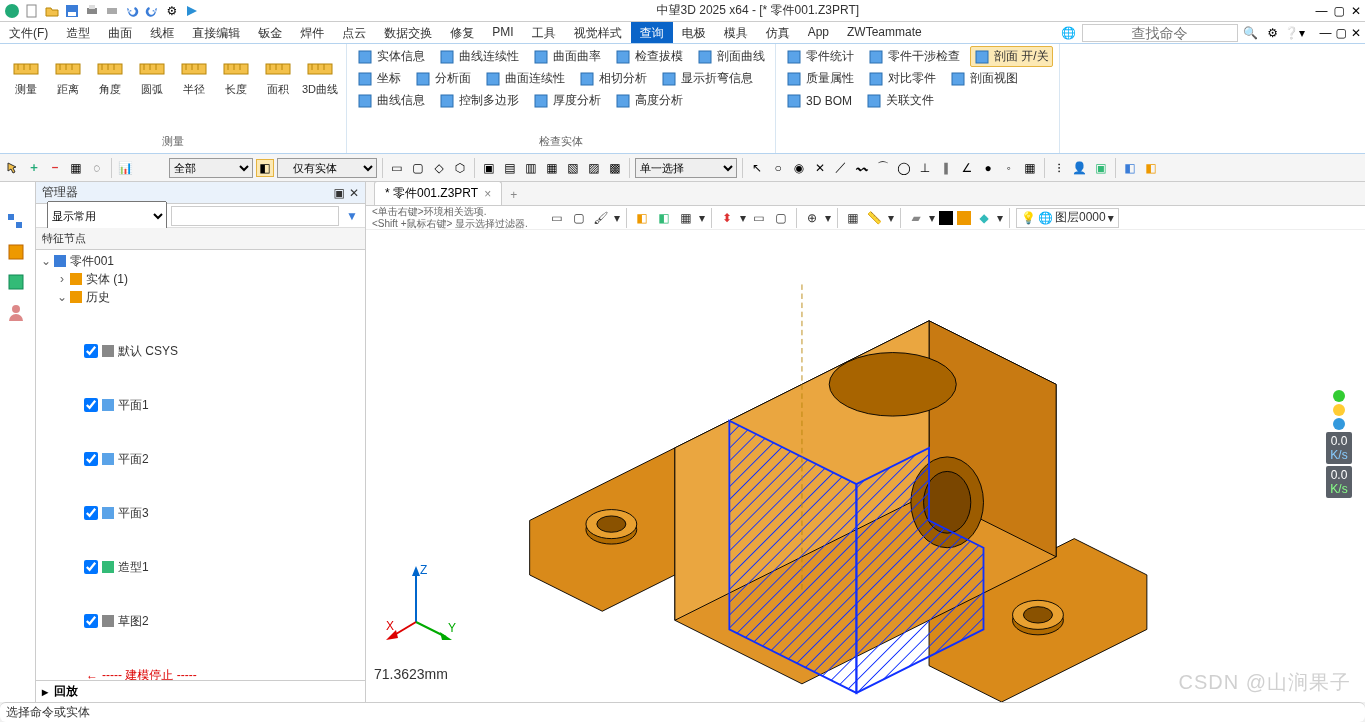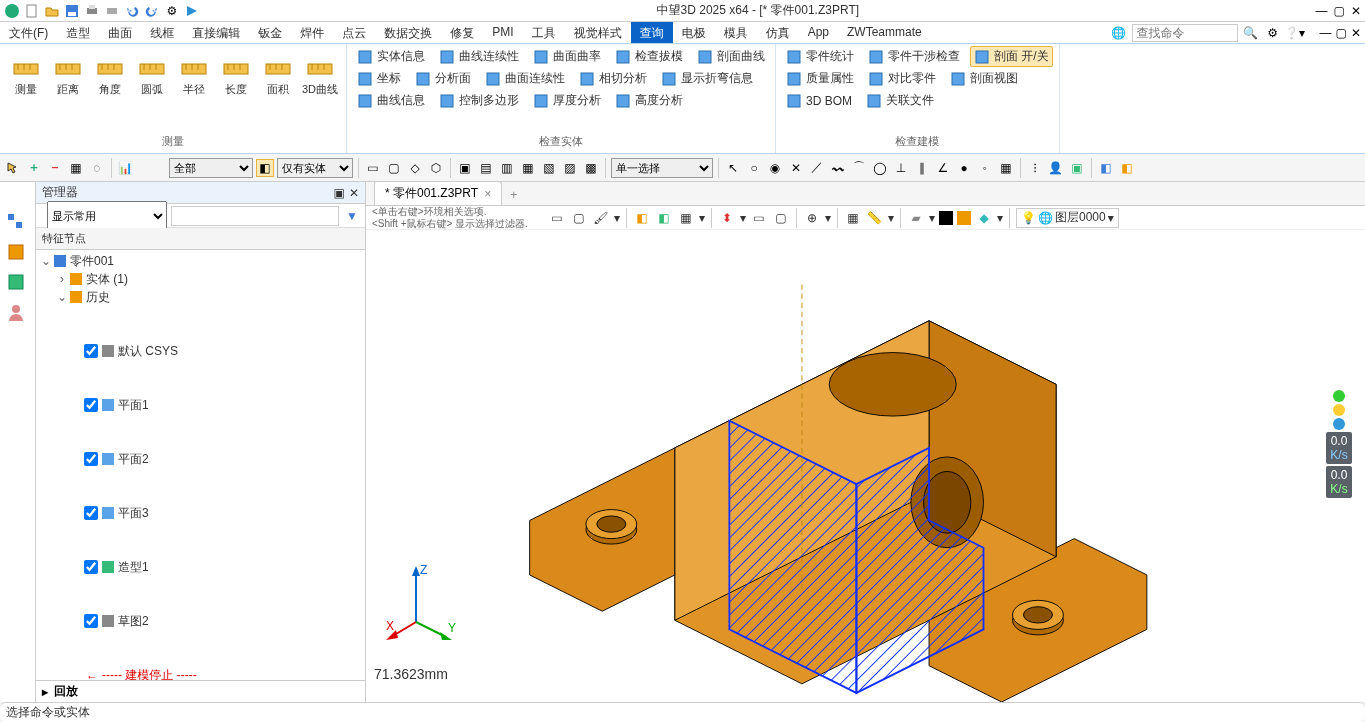--- a/index.html
+++ b/index.html
@@ -6,21 +6,21 @@
 body { background: #f0f0f0; width: 1365px; height: 722px; overflow: hidden; display: flex; flex-direction: column; }
 .titlebar { height: 22px; background: #fff; display: flex; align-items: center; padding: 0 4px; border-bottom: 1px solid #ccc; }
 .titlebar .qat { display: flex; gap: 4px; align-items: center; }
 .qat-icon { width: 16px; height: 16px; display: inline-flex; align-items: center; justify-content: center; }
 .titlebar .title { flex: 1; text-align: center; color: #333; }
 .titlebar .wincontrols { display: flex; gap: 6px; }
 .menubar { height: 22px; background: #fff; display: flex; align-items: stretch; border-bottom: 1px solid #b5d3ef; }
 .menubar .menuitem { padding: 3px 9px; color: #333; cursor: pointer; }
 .menubar .menuitem.active { background: #0a64c8; color: #fff; }
 .menubar .search { margin-left: auto; display: flex; align-items: center; gap: 4px; padding-right: 4px;}
-.menubar .search input { width: 106px; height: 18px; border: 1px solid #ccc; padding: 0 4px; font-size: 12px;}
+.menubar .search input { width: 156px; height: 18px; border: 1px solid #ccc; padding: 0 4px; font-size: 14px; text-align: center;}
 .ribbon { height: 110px; background: #fff; border-bottom: 1px solid #b5d3ef; display: flex; }
 .ribbon-group { border-right: 1px solid #d8e6f2; padding: 2px 6px 0 6px; display: flex; flex-direction: column; }
 .ribbon-group .big-btns { display: flex; gap: 2px; }
 .big-btn { width: 40px; display: flex; flex-direction: column; align-items: center; padding: 2px 0; cursor: pointer;}
 .big-btn .bicon { width: 32px; height: 32px; display:flex; align-items:center; justify-content:center; }
 .big-btn .blabel { font-size: 11px; color: #333; margin-top: 2px; text-align:center;}
 .ribbon-group .glabel { text-align: center; color: #666; font-size: 11px; margin-top: auto; padding: 2px 0 4px 0;}
 .small-btn { display: flex; align-items: center; gap: 4px; padding: 2px 4px; cursor: pointer; font-size: 11px; color:#333;}
 .small-btn.highlight { background: #fce9b5; border:1px solid #e5b440; border-radius:2px; padding:1px 3px;}
 .sicon { width:16px; height:16px; display:inline-flex; align-items:center; justify-content:center;}
@@ -443,39 +443,38 @@
           <div class="small-btn">
             <span class="sicon">
               <svg width="14" height="14">
                 <rect x="1" y="1" width="12" height="12" fill="#5aa3e8" stroke="#2a6fb0"></rect>
               </svg>
             </span>
             <span>关联文件</span>
           </div>
         </div>
       </div>
-    <div class="glabel">检查建模</div>
   </div>
 </div>
 
 <div class="toolbar2">
   <span class="tb-icon">
       <svg width="14" height="14">
         <path d="M2 2l8 4-3 1 2 4-2 1-2-4-3 2z" fill="#f3c14b" stroke="#333"></path>
       </svg>
     </span>
   <span class="tb-icon" style="color:#2a7;font-weight:bold;">＋</span>
   <span class="tb-icon" style="color:#d33;font-weight:bold;">－</span>
   <span class="tb-icon">▦</span>
   <span class="tb-icon">◌</span>
   <div class="sep"></div>
   <span class="tb-icon">📊</span>
   <select style="width:84px;margin-left:31px;"><option>全部</option></select>
   <span class="tb-icon" style="background:#fce9b5;border:1px solid #e5b440;">◧</span>
-  <select style="width:76px;"><option>仅有实体</option></select>
+  <select style="width:100px;padding-left:11px;"><option>仅有实体</option></select>
   <div class="sep"></div>
   <span class="tb-icon">▭</span>
   <span class="tb-icon">▢</span>
   <span class="tb-icon">◇</span>
   <span class="tb-icon">⬡</span>
   <div class="sep"></div>
   <span class="tb-icon">▣</span>
   <span class="tb-icon">▤</span>
   <span class="tb-icon">▥</span>
   <span class="tb-icon">▦</span>
@@ -726,20 +725,21 @@
           <polygon points="30,4 26,14 34,14" fill="#06c"></polygon>
         <line x1="30" y1="60" x2="5" y2="75" stroke="#d00" stroke-width="2"></line>
           <polygon points="0,78 10,68 12,76" fill="#d00"></polygon>
         <line x1="30" y1="60" x2="60" y2="75" stroke="#0a0" stroke-width="2"></line>
           <polygon points="66,78 54,70 56,78" fill="#0a0"></polygon>
         <text x="34" y="12" fill="#06c" font-size="11">Z</text>
         <text x="0" y="68" fill="#d00" font-size="11">X</text>
         <text x="62" y="70" fill="#0a0" font-size="11">Y</text>
       </svg>
       <div class="measurement">71.3623mm</div>
+      <div class="watermark">CSDN @山涧果子</div>
       <div class="right-gauge">
         <div class="gauge-dot" style="background:#3c3;"></div>
         <div class="gauge-dot" style="background:#fc3;"></div>
         <div class="gauge-dot" style="background:#39d;"></div>
         <div class="gauge-box">
             <div>0.0</div>
             <div style="color:#8cf">K/s</div>
           </div>
         <div class="gauge-box">
             <div>0.0</div>

